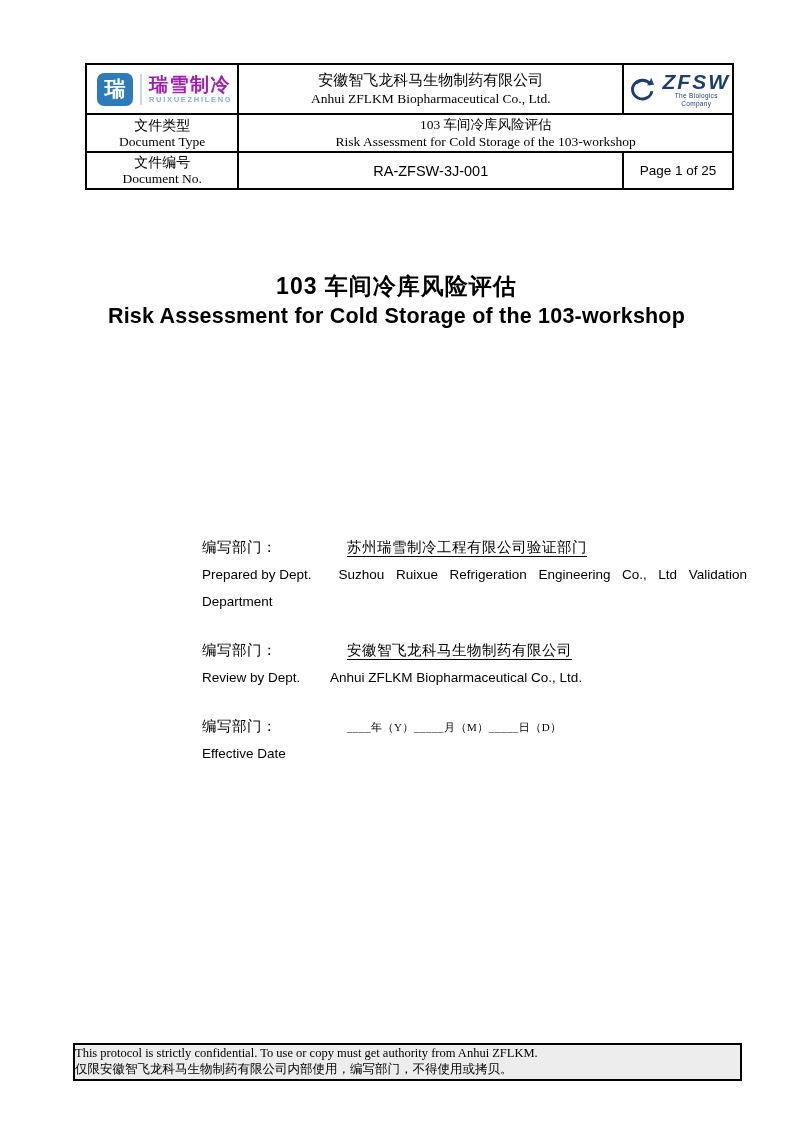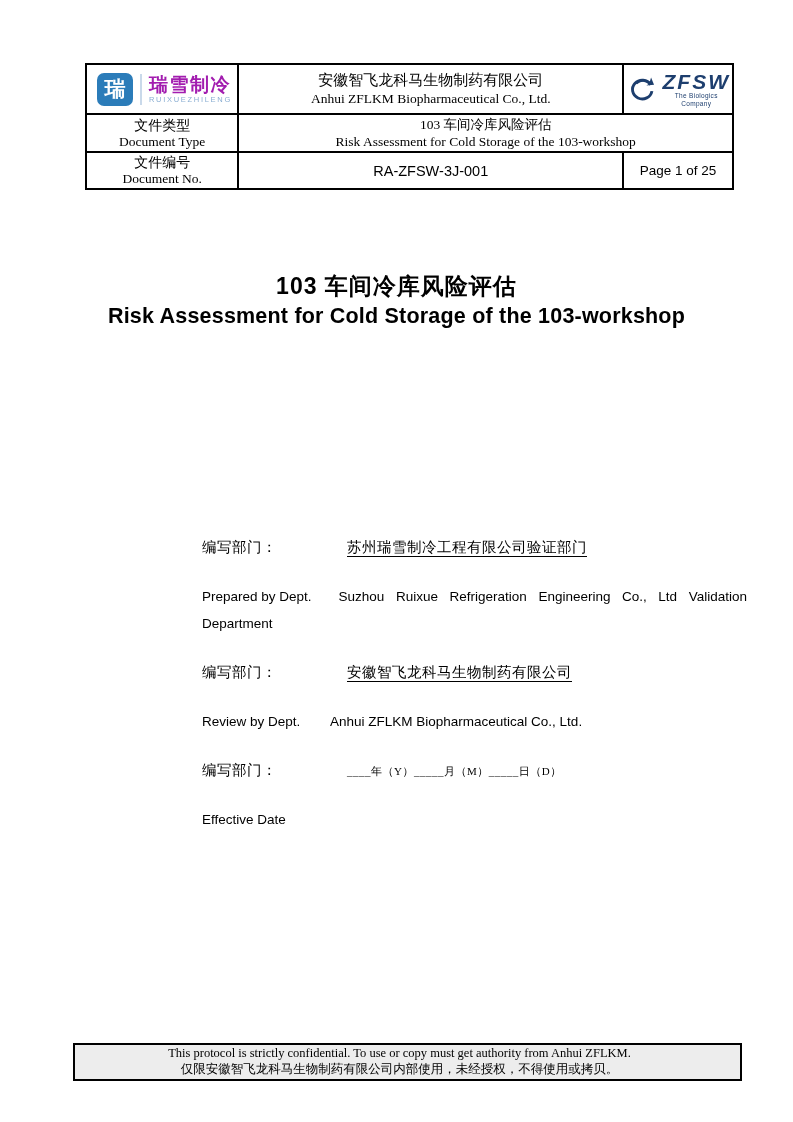--- a/index.html
+++ b/index.html
@@ -48,21 +48,21 @@
   }
   .ruixue-divider { width: 2px; height: 31px; background: #c9d9ea; margin: 0 7px 0 7px; }
   .ruixue-texts { text-align: left; }
   .ruixue-cn {
     font-family: "Liberation Sans", sans-serif;
     font-size: 19px; font-weight: bold; color: #a21caf;
     letter-spacing: 1.5px; line-height: 20px; white-space: nowrap;
   }
   .ruixue-sub {
     font-family: "Liberation Sans", sans-serif;
-    font-size: 7.5px; font-weight: normal; color: #8aaed2;
+    font-size: 7.5px; font-weight: bold; color: #8aaed2;
     letter-spacing: 1.7px; line-height: 9px;
   }
 
   
   .zfsw-logo { display: flex; align-items: center; justify-content: center; gap: 5px; }
   .zfsw-texts { text-align: center; }
   .zfsw-word {
     font-family: "Liberation Sans", sans-serif;
     font-size: 21px; font-weight: bold; font-style: italic;
     color: #1d3e6e; letter-spacing: 2px; line-height: 21px; white-space: nowrap;
@@ -82,21 +82,21 @@
     font-family: "Liberation Sans", sans-serif;
     font-size: 21.5px; font-weight: bold; line-height: 30px; letter-spacing: 0.2px;
   }
 
   
   .sections {
     position: absolute; left: 202px; top: 538px; width: 545px;
     font-size: 14px;
   }
   .section { margin-bottom: 26px; }
-  .cn-row { margin-bottom: 26px; line-height: 18px; }
+  .cn-row { margin-bottom: 4px; line-height: 18px; }
   .cn-label {
     display: inline-block; width: 145px;
     font-size: 14.5px; letter-spacing: 0.5px;
   }
   .cn-value {
     font-size: 14.5px; letter-spacing: 0.5px;
     text-decoration: underline; text-underline-offset: 4px;
   }
   .en-par {
     font-family: "Liberation Sans", sans-serif;
@@ -104,21 +104,21 @@
     text-align: justify;
   }
   .en-label { display: inline-block; min-width: 125px; }
   .en-only { font-family: "Liberation Sans", sans-serif; font-size: 13.5px; line-height: 27px; }
   .date-value { font-size: 11px; letter-spacing: 0.5px; }
 
   
   .footer {
     position: absolute; left: 73px; top: 1043px; width: 669px;
     background: #ededed; border: 2px solid #000;
-    text-align: center; padding: 1px 16px 2px 0;
+    padding: 1px 16px 2px 0;
   }
   .footer-en { font-family: "Liberation Serif", serif; font-size: 12.5px; line-height: 15px; }
   .footer-cn { font-family: "Liberation Sans", sans-serif; font-size: 12.5px; line-height: 16px; }
 </style>
 </head>
 <body>
 
 <div class="page">
 
   <table class="header-table">
@@ -201,16 +201,16 @@
       <div class="cn-row">
         <span class="cn-label">编写部门：</span><span class="date-value">____年（Y）_____月（M）_____日（D）</span>
       </div>
       <p class="en-only">Effective Date</p>
     </div>
 
   </div>
 
   <div class="footer">
     <div class="footer-en">This protocol is strictly confidential. To use or copy must get authority from Anhui ZFLKM.</div>
-    <div class="footer-cn">仅限安徽智飞龙科马生物制药有限公司内部使用，未经授权，不得使用或拷贝。</div>
+    <div class="footer-cn">仅限安徽智飞龙科马生物制药有限公司内部使用，编写部门，不得使用或拷贝。</div>
   </div>
 
 </div>
 
 </body></html>

